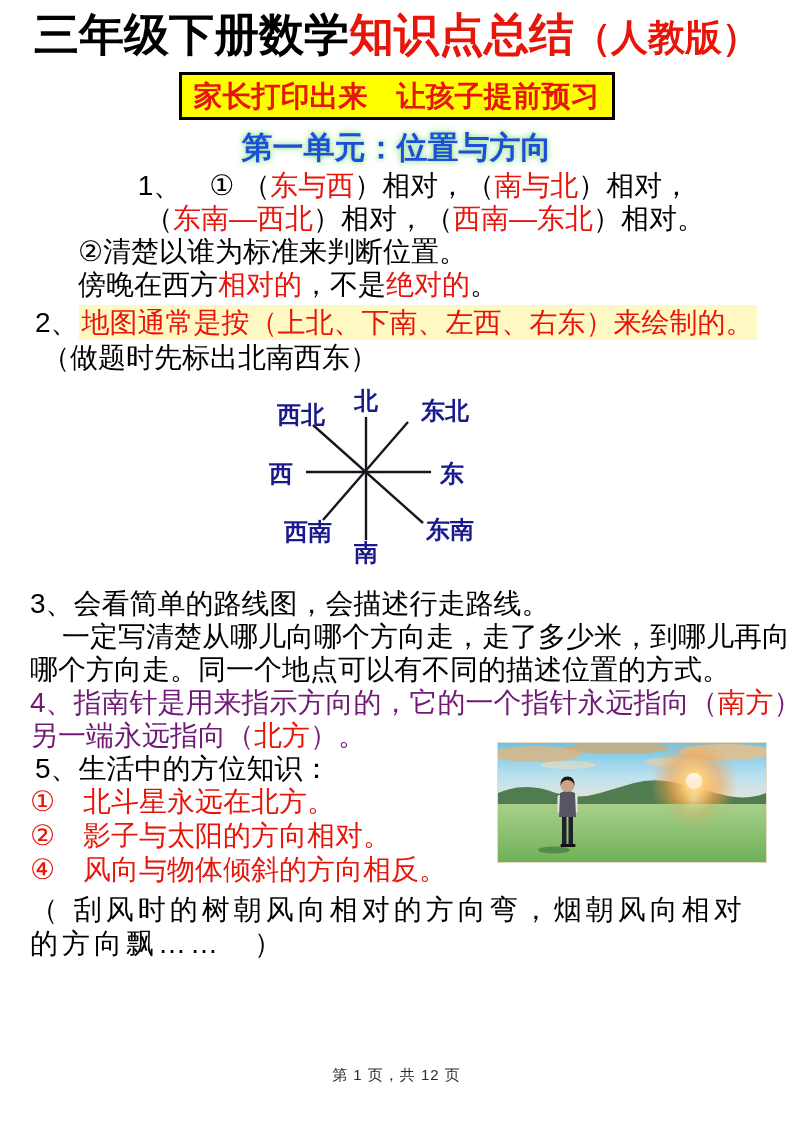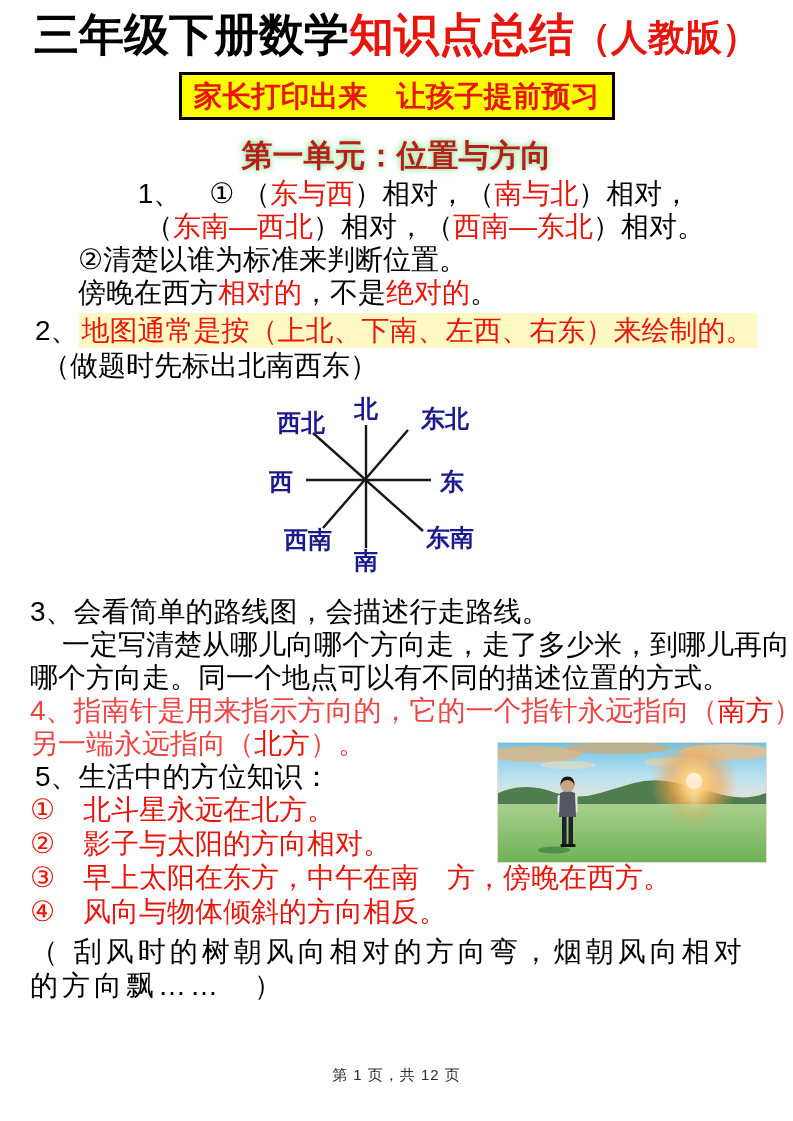--- a/index.html
+++ b/index.html
@@ -10,30 +10,30 @@
   
   .title{padding-top:8px;text-align:center;font-weight:bold;font-size:45px;line-height:1.2;white-space:nowrap;}
   .t-black{color:#000;}
   .t-red{color:#e8150a;}
   .t-paren{color:#e8150a;font-size:37px;}
   
   .banner-wrap{text-align:center;margin-top:10px;font-family:Liberation Serif, serif;}
   .banner{display:inline-block;border:3px solid #000;background:#ffff00;color:#e8150a;
     font-weight:bold;font-size:29px;padding:3px 12px;line-height:1.25;white-space:nowrap;}
   
-  .heading{margin-top:15px;text-align:center;font-size:31px;font-weight:bold;color:#b91c1c;
+  .heading{margin-top:7px;text-align:center;font-size:31px;font-weight:bold;color:#1d4ed8;
     text-shadow:0 0 5px #90dc90,0 0 10px #b4ecb4;white-space:nowrap;}
   
   .body{font-size:28px;line-height:33px;}
   .line{white-space:nowrap;}
   .pl30{padding-left:30px;} .pl35{padding-left:35px;} .pl42{padding-left:42px;}
   .pl62{padding-left:62px;} .pl78{padding-left:78px;} .pl145{padding-left:145px;}
   .mt10{margin-top:0;text-align:center;} .mt8{margin-top:8px;} .mt6{margin-top:6px;} .mt4{margin-top:4px;}
   .r{color:#e8150a;}
-  .b{color:#ef4444;}
+  .b{color:#701a75;}
   .hl{background:#fef9c3;color:#e8150a;padding:2px 3px;}
   .red-line{color:#e8150a;line-height:34px;}
   .blue-line{line-height:33px;}
   .note-line{letter-spacing:4px;line-height:34px;}
   
   .compass{margin:6px 0 0 243px;width:312px;height:192px;}
   .compass text{font-weight:bold;font-size:24px;fill:#1a1a8c;}
   
   .scene{position:absolute;left:497px;top:742px;width:268px;height:119px;border:1px solid #e3dccb;}
   
@@ -90,21 +90,20 @@
     <div class="line pl30">哪个方向走。同一个地点可以有不同的描述位置的方式。</div>
 
     
     <div class="line pl30 blue-line"><span class="b">4、指南针是用来指示方向的，它的一个指针永远指向（</span><span class="r">南方</span><span class="b">），</span></div>
     <div class="line pl30 blue-line"><span class="b">另一端永远指向（</span><span class="r">北方</span><span class="b">）。</span></div>
 
     
     <div class="line pl35">5、生活中的方位知识：</div>
     <div class="line pl30 red-line">①　北斗星永远在北方。</div>
     <div class="line pl30 red-line">②　影子与太阳的方向相对。</div>
-    <div class="line pl30 red-line">③　早上太阳在东方，中午在南　方，傍晚在西方。</div>
     <div class="line pl30 red-line">④　风向与物体倾斜的方向相反。</div>
 
     
     <div class="line pl30 note-line mt6">（ 刮风时的树朝风向相对的方向弯，烟朝风向相对</div>
     <div class="line pl30 note-line">的方向飘……　）</div>
   </div>
 
   <svg class="scene" viewBox="0 0 268 119">
     <defs>
       <linearGradient id="sky" x1="0" y1="0" x2="0" y2="1">

